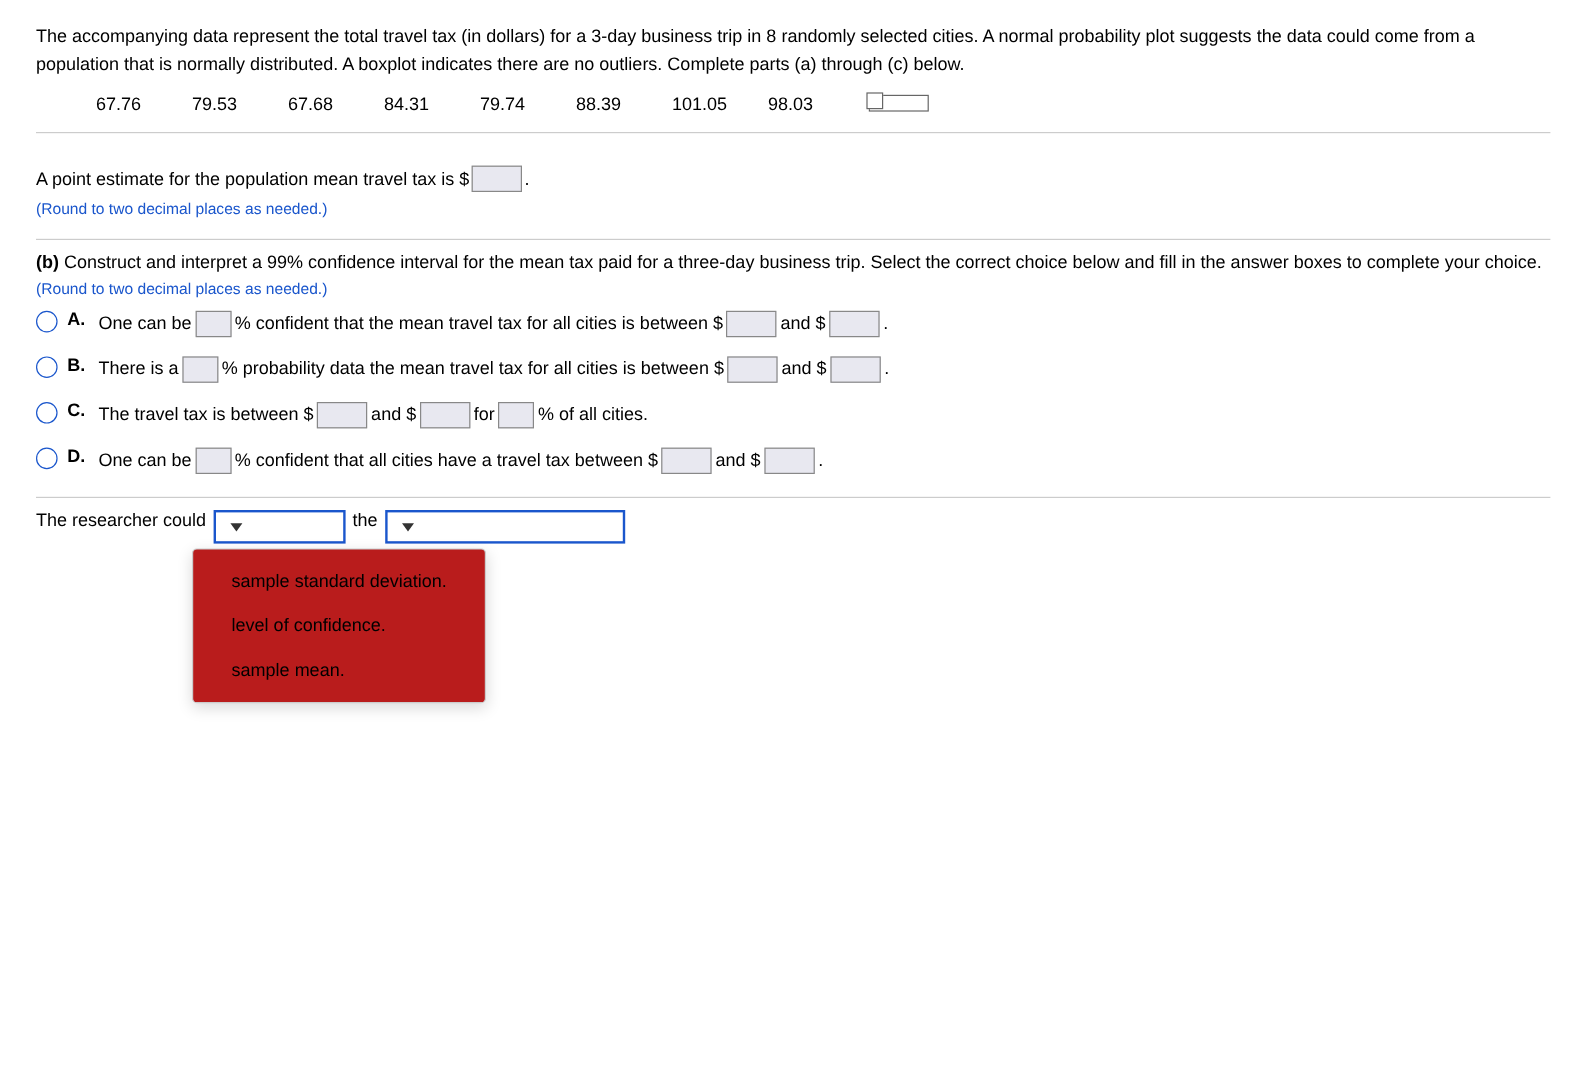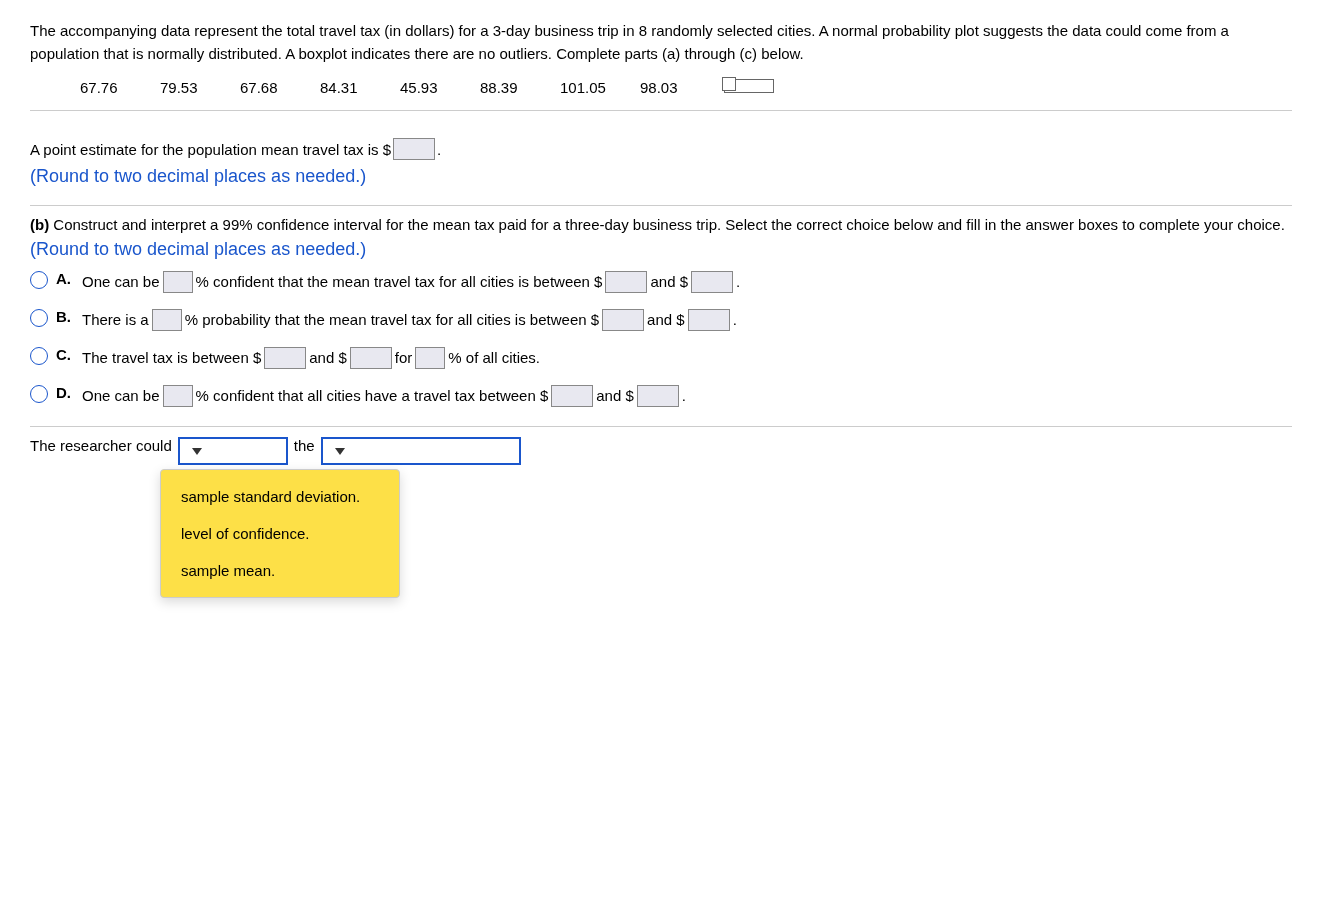--- a/index.html
+++ b/index.html
@@ -51,21 +51,21 @@
       border: none;
       border-top: 1px solid #ccc;
       margin: 10px 0;
     }
     .section {
       margin-bottom: 18px;
     }
     .blue-hint {
       color: #1a56cc;
       margin-bottom: 10px;
-      font-size: 18px;
+      font-size: 13px;
     }
     .point-estimate-line {
       display: flex;
       align-items: center;
       gap: 2px;
       margin-bottom: 6px;
       flex-wrap: wrap;
     }
     .input-box {
       display: inline-block;
@@ -143,48 +143,48 @@
       border-left: 5px solid transparent;
       border-right: 5px solid transparent;
       border-top: 7px solid #333;
       margin-left: 6px;
       flex-shrink: 0;
     }
     .dropdown-menu {
       position: absolute;
       top: 32px;
       left: 130px;
-      background: #fde047;
+      background: #b91c1c;
       border: 1px solid #ccc;
       border-radius: 4px;
       box-shadow: 0 4px 12px rgba(0,0,0,0.15);
       z-index: 100;
       min-width: 240px;
-      padding: 8px 0;
+      padding: 8px 12px;
     }
     .dropdown-item {
       padding: 10px 20px;
       cursor: pointer;
       font-size: 15px;
     }
     .bold-part {
       font-weight: bold;
     }
   </style>
 </head>
 <body>
 
 <p class="intro-text">The accompanying data represent the total travel tax (in dollars) for a 3-day business trip in 8 randomly selected cities. A normal probability plot suggests the data could come from a population that is normally distributed. A boxplot indicates there are no outliers. Complete parts (a) through (c) below.</p>
 
 <div class="data-row">
   <span>67.76</span>
   <span>79.53</span>
   <span>67.68</span>
   <span>84.31</span>
-  <span>45.93</span>
+  <span>79.74</span>
   <span>88.39</span>
   <span>101.05</span>
   <span>98.03</span>
   <span class="copy-icon"></span>
 </div>
 
 <hr>
 
 <div class="section">
   <br>
@@ -217,21 +217,21 @@
       <span>.</span>
     </div>
   </div>
 
   <div class="radio-option">
     <div class="radio-btn"></div>
     <span class="option-label">B.</span>
     <div class="option-content">
       <span>There is a</span>
       <span class="input-box input-box-small"></span>
-      <span>% probability that the mean travel tax for all cities is between $</span>
+      <span>% probability data the mean travel tax for all cities is between $</span>
       <span class="input-box"></span>
       <span>and $</span>
       <span class="input-box"></span>
       <span>.</span>
     </div>
   </div>
 
   <div class="radio-option">
     <div class="radio-btn"></div>
     <span class="option-label">C.</span>

